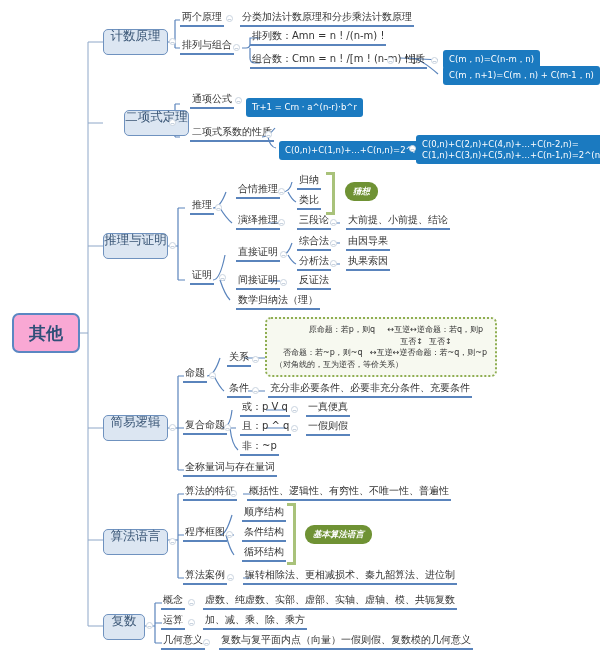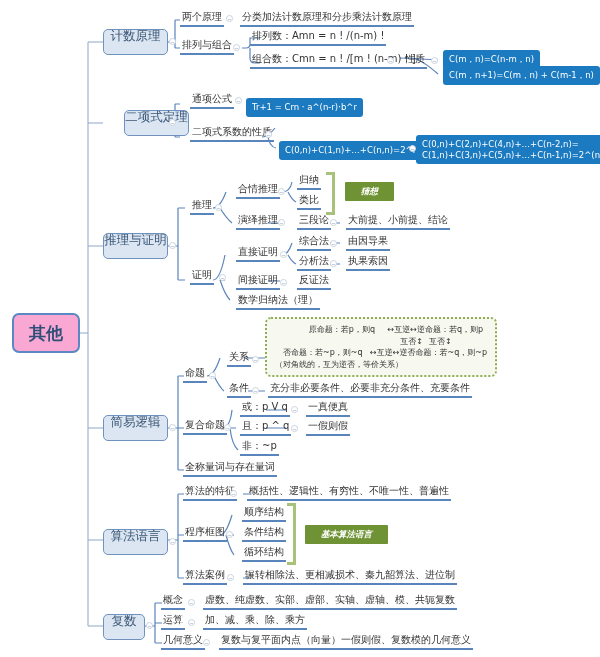--- a/index.html
+++ b/index.html
@@ -4,21 +4,21 @@
 <style>
   html,body{margin:0;padding:0;background:#fff;}
   body{width:600px;height:657px;position:relative;overflow:hidden;font-family:"DejaVu Sans","Liberation Sans",sans-serif;color:#333;}
   #canvas{position:absolute;left:0;top:0;width:600px;height:657px;}
   svg.lines{position:absolute;left:0;top:0;width:600px;height:657px;pointer-events:none;}
   .n{position:absolute;white-space:nowrap;line-height:1;}
   .root{left:12px;top:313px;width:68px;height:40px;border:2.5px solid #5b87c2;border-radius:7px;background:#f9a8d4;font-size:17px;font-weight:bold;color:#2f4f78;display:flex;align-items:center;justify-content:center;box-sizing:border-box;}
   .main{height:26px;border:1.5px solid #6f92bf;border-radius:5px;background:#dce6f2;font-size:12.5px;color:#3a5676;display:flex;align-items:flex-start;justify-content:center;box-sizing:border-box;}
   .t{font-size:10px;color:#333;padding:0 2px 3px 2px;border-bottom:2px solid #5a84bc;}
   .blue{background:#1b7ac0;color:#fff;font-size:8.5px;padding:4px 6px;border-radius:3px;line-height:1.25;}
-  .green{background:#6f9234;color:#fff;font-size:8.5px;font-style:italic;font-weight:bold;padding:5px 16px;border-radius:1px;}
+  .green{background:#6f9234;color:#fff;font-size:8.5px;font-style:italic;font-weight:bold;padding:5px 8px;border-radius:9px;}
   .fold{position:absolute;width:7px;height:7px;border:1px solid #c9d3df;border-radius:50%;box-sizing:border-box;background:#fff;}
   .fold::after{content:"";position:absolute;left:1px;right:1px;top:2.5px;height:1px;background:#c9d3df;}
   .note{left:265px;top:317px;width:232px;height:60px;border:2px dotted #8fae52;border-radius:6px;background:#f7f9f0;font-size:8px;color:#333;box-sizing:border-box;padding:5px 8px;line-height:1.45;white-space:normal;}
   .note .row{display:flex;white-space:nowrap;text-align:right;}
   .note .c1{width:100px;}
   .note .c2{width:42px;}
   .bracket{position:absolute;border:3px solid #a9c27a;border-left:none;}
 </style>
 </head>
 <body>

